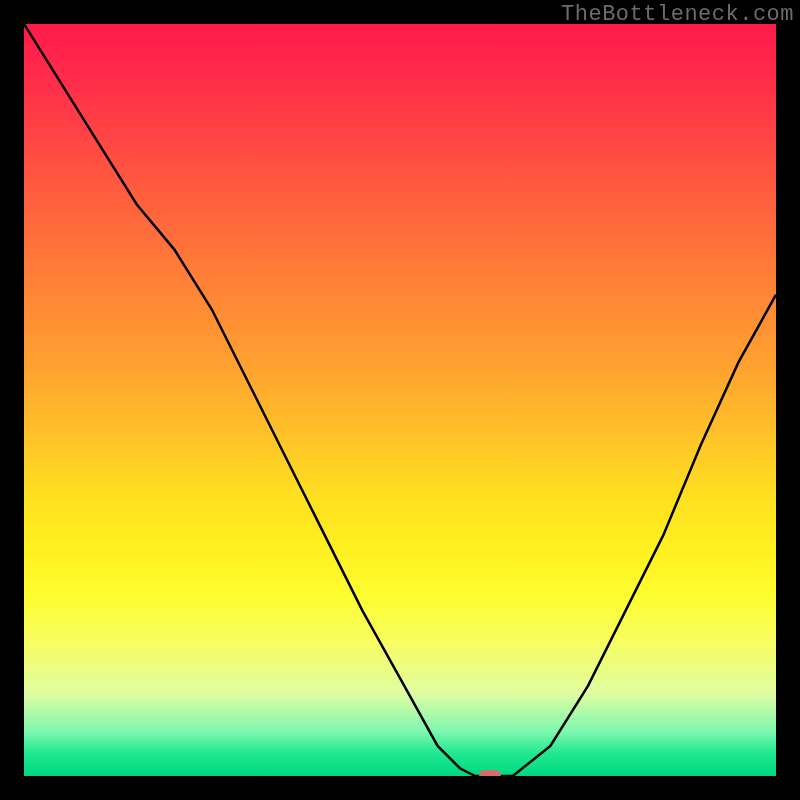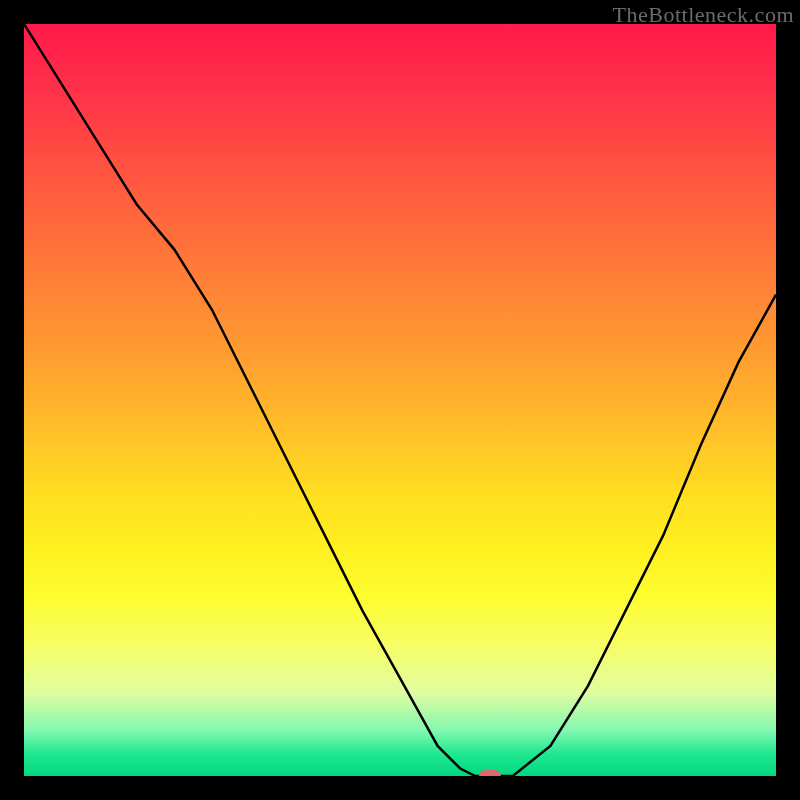--- a/index.html
+++ b/index.html
@@ -46,21 +46,21 @@
   .curve-svg {
     position: absolute;
     inset: 0;
     width: 100%;
     height: 100%;
   }
   .watermark {
     position: absolute;
     top: 2px;
     right: 6px;
-    font-family: Liberation Serif, serif;
+    font-family: Liberation Mono, monospace;
     font-size: 22px;
     color: #6b6b6b;
     letter-spacing: 0.5px;
   }
   .marker {
     position: absolute;
     width: 22px;
     height: 12px;
     border-radius: 6px;
     background: #d96a6a;

